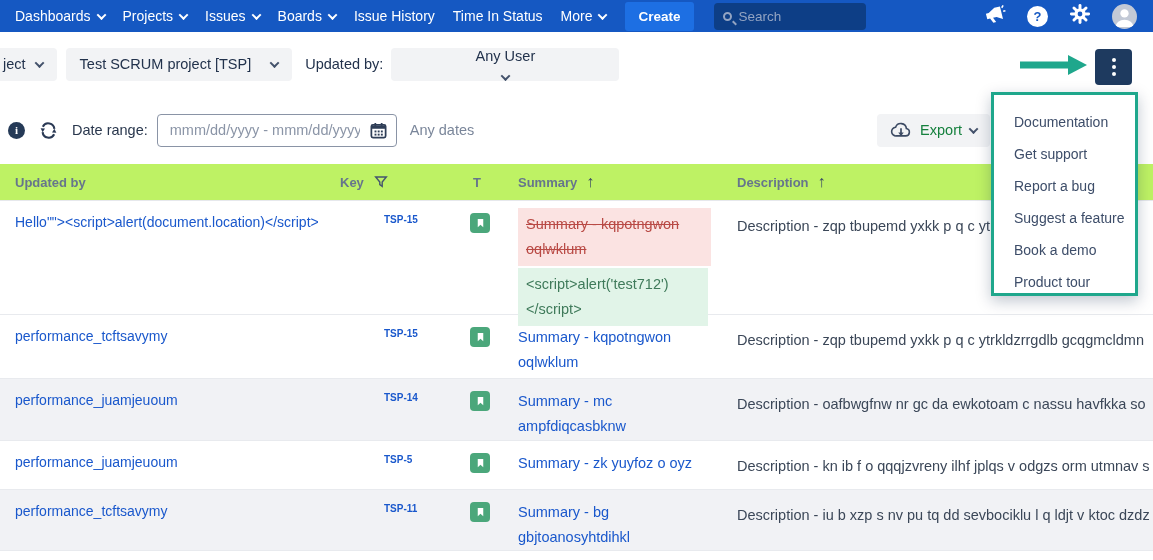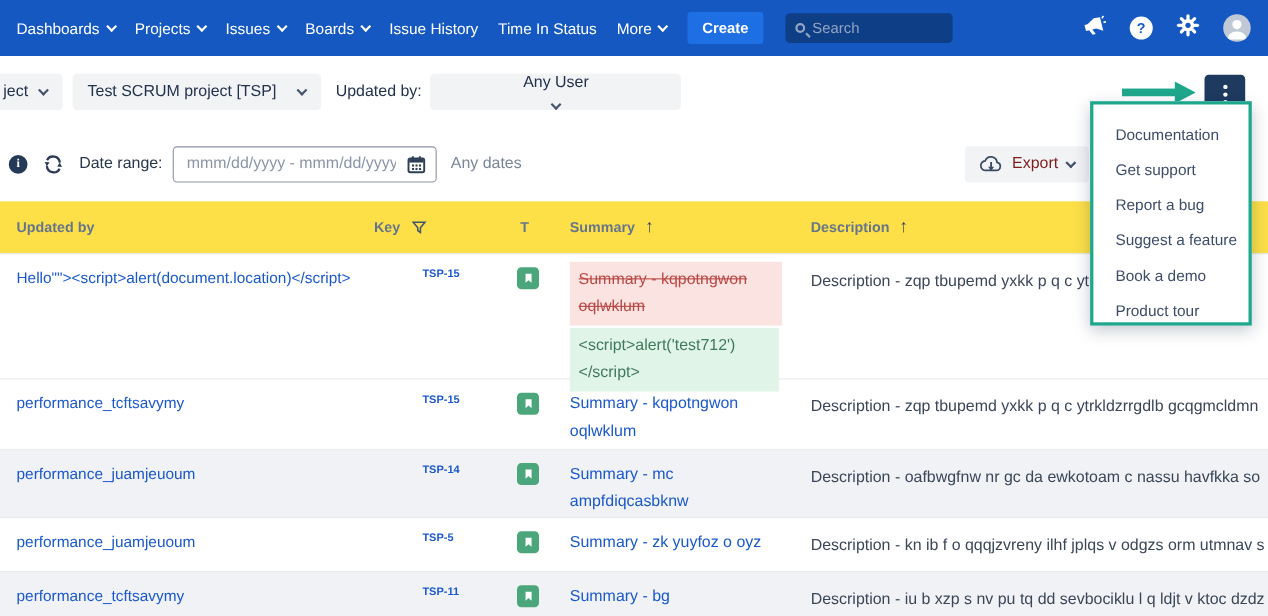--- a/index.html
+++ b/index.html
@@ -1,21 +1,21 @@
 <!DOCTYPE html>
 <html><head>
 <meta charset="utf-8">
 <style>
   * { margin:0; padding:0; box-sizing:border-box; }
   html,body { width:1153px; height:560px; overflow:hidden; background:#fff;
               font-family:"Liberation Sans", sans-serif; }
   .app { position:relative; width:1153px; height:560px; }
 
   
-  .navbar { height:51px; background:#1558c2; display:flex; align-items:center; padding:0 10px 0 6px;justify-content:space-between; }
+  .navbar { height:32px; background:#1558c2; display:flex; align-items:center; padding:0 10px 0 6px;justify-content:space-between; }
   .nav-item { display:flex; align-items:center; gap:7px; padding:0 9px; color:#fff; font-size:14px; height:40px; cursor:pointer; white-space:nowrap; }
   .chev-w { width:7px; height:7px; border-right:2px solid #fff; border-bottom:2px solid #fff; transform:rotate(45deg) translate(-1px,-1px); }
   .create-btn { margin-left:10px; background:#1d6fe3; color:#fff; border:none; border-radius:3px; font-weight:bold; font-size:13.5px; padding:7px 13px; font-family:inherit; cursor:pointer; }
   .searchbox { margin-left:20px; width:152px; height:27px; background:#0d3e86; border-radius:4px; display:flex; align-items:center; padding:0 9px; gap:7px; }
   .mag { width:9px; height:9px; border:2px solid #93a4c2; border-radius:50%; position:relative; flex:0 0 auto; }
   .mag::after { content:""; position:absolute; width:5px; height:2px; background:#93a4c2; transform:rotate(45deg); left:7px; top:8px; }
   .searchbox input { background:transparent; border:none; outline:none; color:#dbe4f5; font-size:13.5px; width:100%; font-family:inherit; }
   .searchbox input::placeholder { color:#93a4c2; }
   .nav-icons { margin-left:auto; display:flex; align-items:center; gap:21px; margin-right:6px; }
   .help-circ { width:21px; height:21px; background:#fff; border-radius:50%; color:#1558c2; font-weight:bold; font-size:13px; display:flex; align-items:center; justify-content:center; }
@@ -36,25 +36,25 @@
   
   .toolbar { height:68px; display:flex; align-items:center; padding-left:8px; }
   .info-circ { width:17px; height:17px; border-radius:50%; background:#253a57; color:#fff; font-size:11px; font-weight:bold; display:flex; align-items:center; justify-content:center; font-family:"Liberation Serif", serif; }
   .refresh { margin-left:13px; display:flex; }
   .tb-label { margin-left:13px; color:#29374d; font-size:14.5px; }
   .date-wrap { position:relative; margin-left:9px; }
   .date-wrap input { width:240px; height:33px; border:1.5px solid #8a94a6; border-radius:4px; padding:0 36px 0 12px; font-size:14.5px; color:#29374d; font-family:inherit; outline:none; }
   .date-wrap input::placeholder { color:#8b95a7; }
   .cal-icon { position:absolute; right:9px; top:7px; }
   .any-dates { margin-left:13px; color:#7a869a; font-size:14.5px; }
-  .export-btn { margin-left:auto; margin-right:163px; height:33px; background:#f2f3f5; border:none; border-radius:4px; display:flex; align-items:center; gap:8px; padding:0 13px; color:#7f1d1d; font-size:14.5px; font-family:inherit; cursor:pointer; }
+  .export-btn { margin-left:auto; margin-right:163px; height:33px; background:#f2f3f5; border:none; border-radius:4px; display:flex; align-items:center; gap:8px; padding:0 13px; color:#15803d; font-size:14.5px; font-family:inherit; cursor:pointer; }
 
   
   .grid { display:grid; grid-template-columns:340px 120px 58px 219px 1fr; }
-  .thead { background:#fde047; height:48px; align-items:center; color:#66758c; font-size:13px; font-weight:bold; border-bottom:1px solid #e6e8ec; }
+  .thead { background:#bef264; height:37px; align-items:center; color:#66758c; font-size:13px; font-weight:bold; border-bottom:1px solid #e6e8ec; }
   .th { display:flex; align-items:center; gap:9px; }
   .th-upd { padding-left:15px; } .th-type { padding-left:13px; }
   .sort-arrow { font-size:16px; color:#3a4a66; font-weight:bold; }
   .row { border-bottom:1px solid #e8eaee; }
   .row.alt { background:#f1f2f5; }
   .cell-link { padding:13px 10px 0 15px; color:#1a58cc; font-size:14px; white-space:nowrap; overflow:hidden; cursor:pointer; }
   .cell-key  { padding-top:13px; color:#1a58cc; font-size:10px; font-weight:bold;margin-left:44px; }
   .cell-type { padding:12px 0 0 10px; }
   .story-badge { width:20px; height:20px; background:#4ba77b; border-radius:4px; display:flex; align-items:center; justify-content:center; }
   .cell-sum  { padding:10px 20px 0 0; color:#1a58cc; font-size:14.5px; line-height:25px; }

